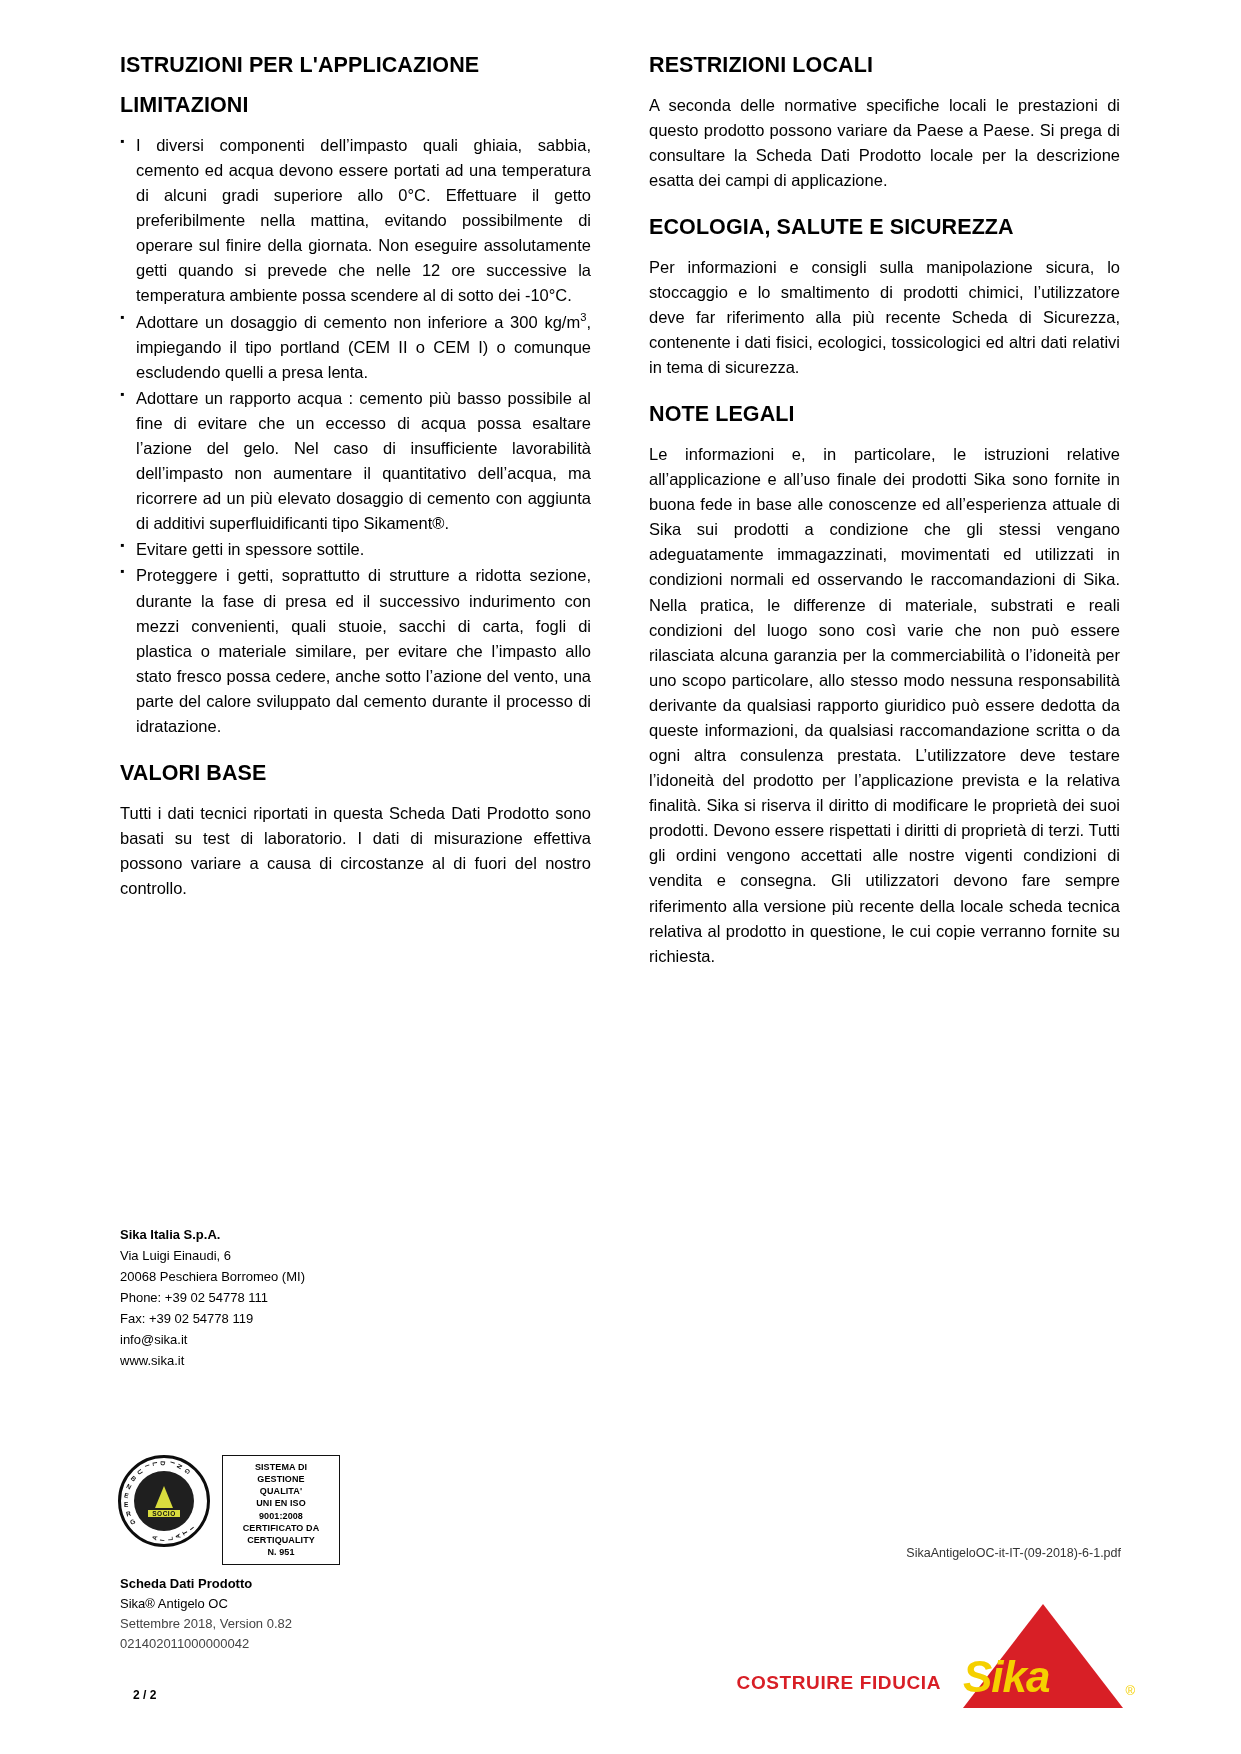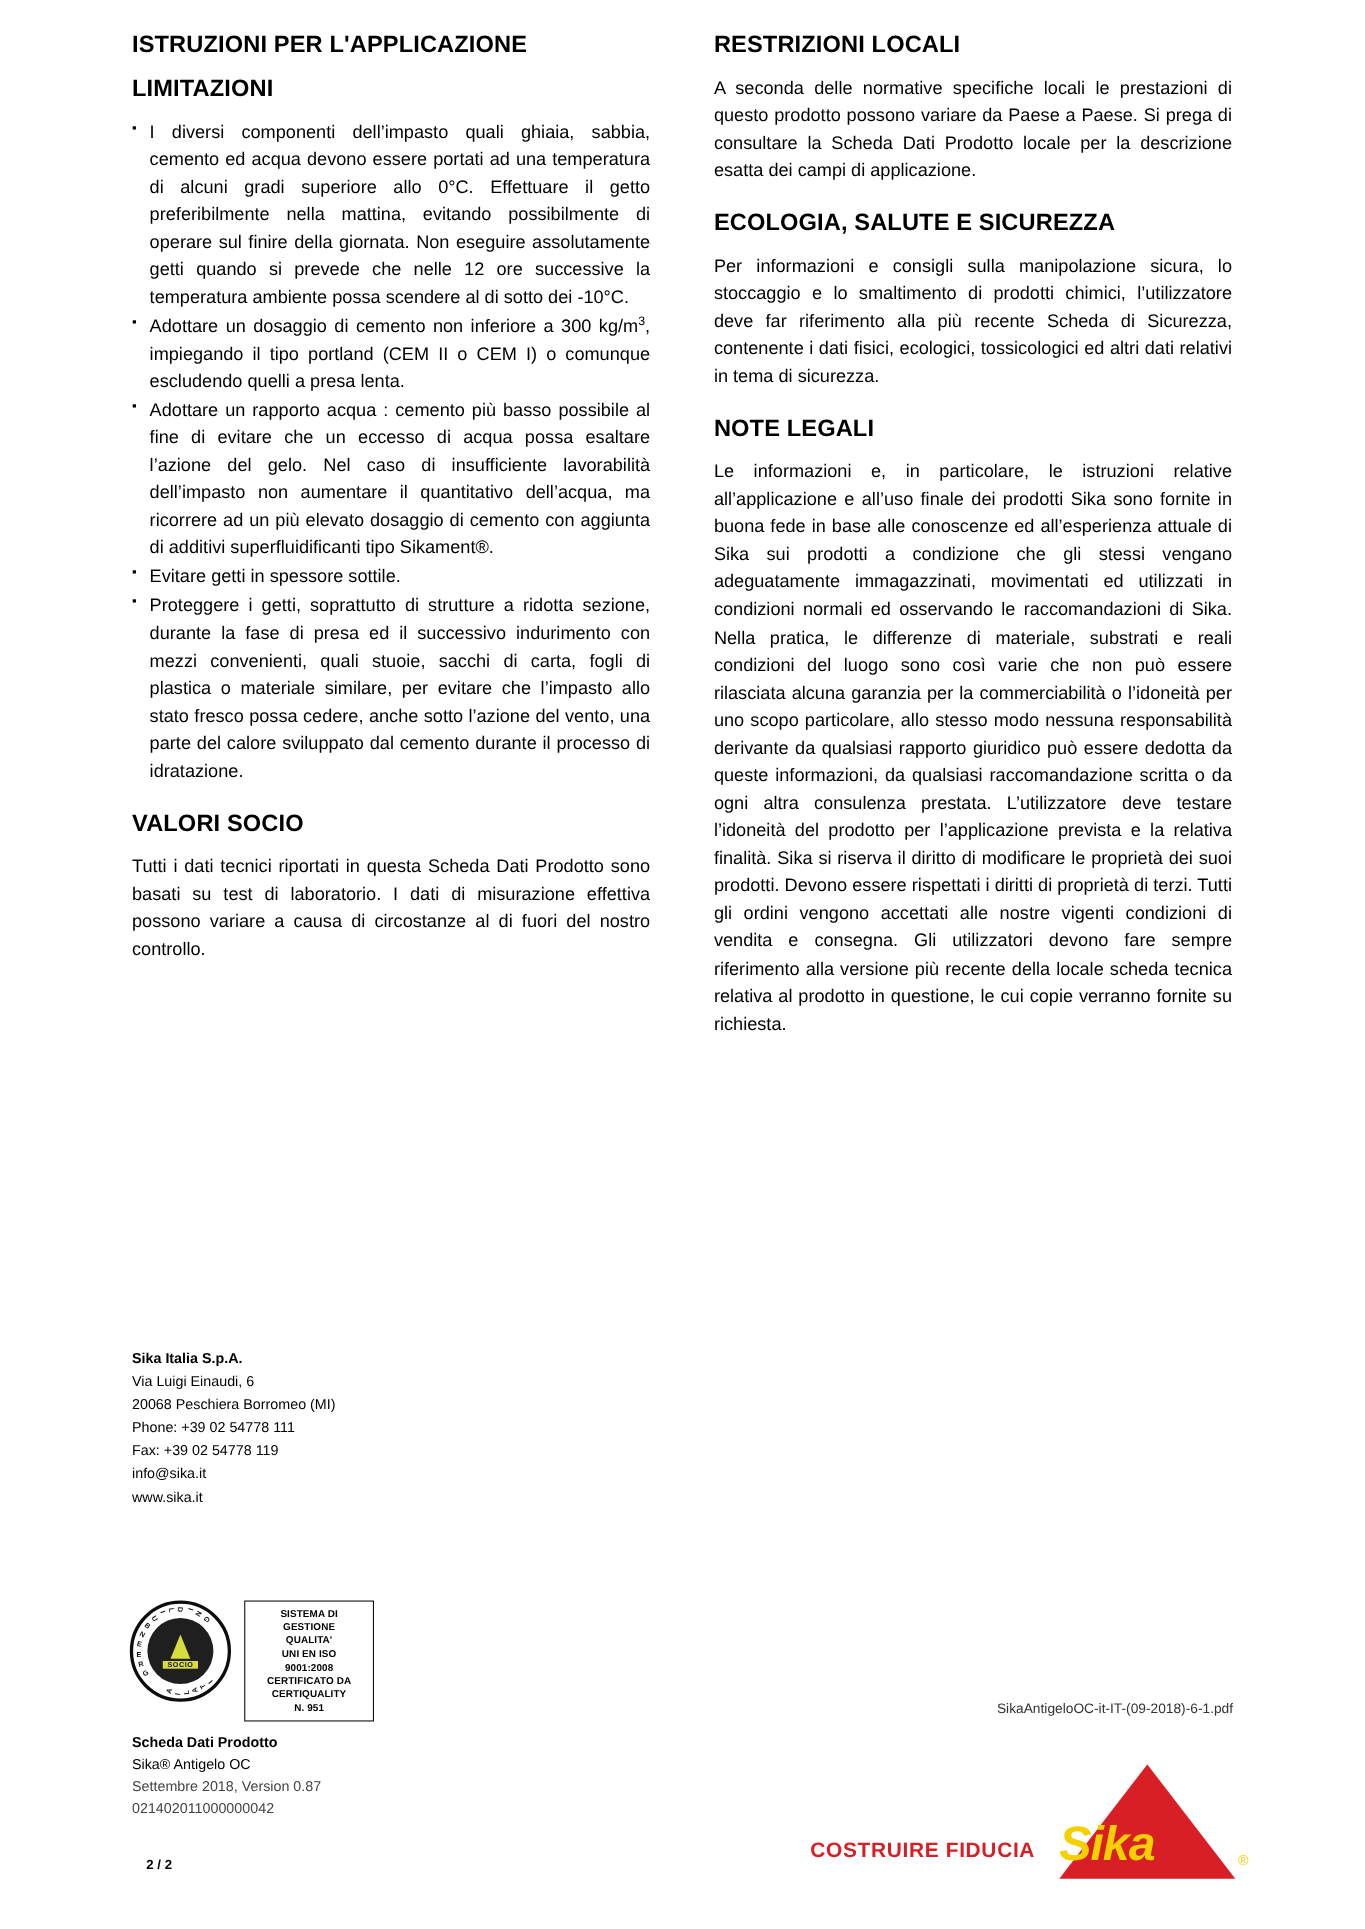--- a/index.html
+++ b/index.html
@@ -14,21 +14,21 @@
   .page {
     position: relative;
     width: 1241px;
     height: 1754px;
     background: #ffffff;
     overflow: hidden;
   }
   .cols {
     position: absolute;
     left: 120px;
-    top: 28px;
+    top: 53px;
     width: 1000px;
     display: flex;
     gap: 58px;
   }
   .col {
     width: 471px;
   }
   h2.sec {
     font-size: 21.5px;
     font-weight: bold;
@@ -234,21 +234,21 @@
 
       <h2 class="sec">LIMITAZIONI</h2>
       <ul class="bullets">
         <li>I diversi componenti dell’impasto quali ghiaia, sabbia, cemento ed acqua devono essere portati ad una temperatura di alcuni gradi superiore allo 0°C. Effettuare il getto preferibilmente nella mattina, evitando possibilmente di operare sul finire della giornata. Non eseguire assolutamente getti quando si prevede che nelle 12 ore successive la temperatura ambiente possa scendere al di sotto dei -10°C.</li>
         <li>Adottare un dosaggio di cemento non inferiore a 300 kg/m<sup>3</sup>, impiegando il tipo portland (CEM II o CEM I) o comunque escludendo quelli a presa lenta.</li>
         <li>Adottare un rapporto acqua : cemento più basso possibile al fine di evitare che un eccesso di acqua possa esaltare l’azione del gelo. Nel caso di insufficiente lavorabilità dell’impasto non aumentare il quantitativo dell’acqua, ma ricorrere ad un più elevato dosaggio di cemento con aggiunta di additivi superfluidificanti tipo Sikament®.</li>
         <li>Evitare getti in spessore sottile.</li>
         <li>Proteggere i getti, soprattutto di strutture a ridotta sezione, durante la fase di presa ed il successivo indurimento con mezzi convenienti, quali stuoie, sacchi di carta, fogli di plastica o materiale similare, per evitare che l’impasto allo stato fresco possa cedere, anche sotto l’azione del vento, una parte del calore sviluppato dal cemento durante il processo di idratazione.</li>
       </ul>
 
-      <h2 class="sec">VALORI SOCIO</h2>
+      <h2 class="sec">VALORI BASE</h2>
       <p class="body last">Tutti i dati tecnici riportati in questa Scheda Dati Prodotto sono basati su test di laboratorio. I dati di misurazione effettiva possono variare a causa di circostanze al di fuori del nostro controllo.</p>
     </div>
 
     <div class="col">
 
       <h2 class="sec">RESTRIZIONI LOCALI</h2>
       <p class="body">A seconda delle normative specifiche locali le prestazioni di questo prodotto possono variare da Paese a Paese. Si prega di consultare la Scheda Dati Prodotto locale per la descrizione esatta dei campi di applicazione.</p>
 
       <h2 class="sec">ECOLOGIA, SALUTE E SICUREZZA</h2>
       <p class="body">Per informazioni e consigli sulla manipolazione sicura, lo stoccaggio e lo smaltimento di prodotti chimici, l’utilizzatore deve far riferimento alla più recente Scheda di Sicurezza, contenente i dati fisici, ecologici, tossicologici ed altri dati relativi in tema di sicurezza.</p>
@@ -303,21 +303,21 @@
       <div>UNI EN ISO 9001:2008</div>
       <div>CERTIFICATO DA</div>
       <div>CERTIQUALITY</div>
       <div>N. 951</div>
     </div>
   </div>
 
   <div class="doc-ref">
     <div class="r1">Scheda Dati Prodotto</div>
     <div class="r2">Sika® Antigelo OC</div>
-    <div class="r3">Settembre 2018, Version 0.87</div>
+    <div class="r3">Settembre 2018, Version 0.82</div>
     <div class="r4">021402011000000042</div>
   </div>
 
   <div class="page-num">2 / 2</div>
 
   <div class="pdf-name">SikaAntigeloOC-it-IT-(09-2018)-6-1.pdf</div>
 
   <div class="slogan">COSTRUIRE FIDUCIA</div>
 
   <div class="sika-logo-wrap">

